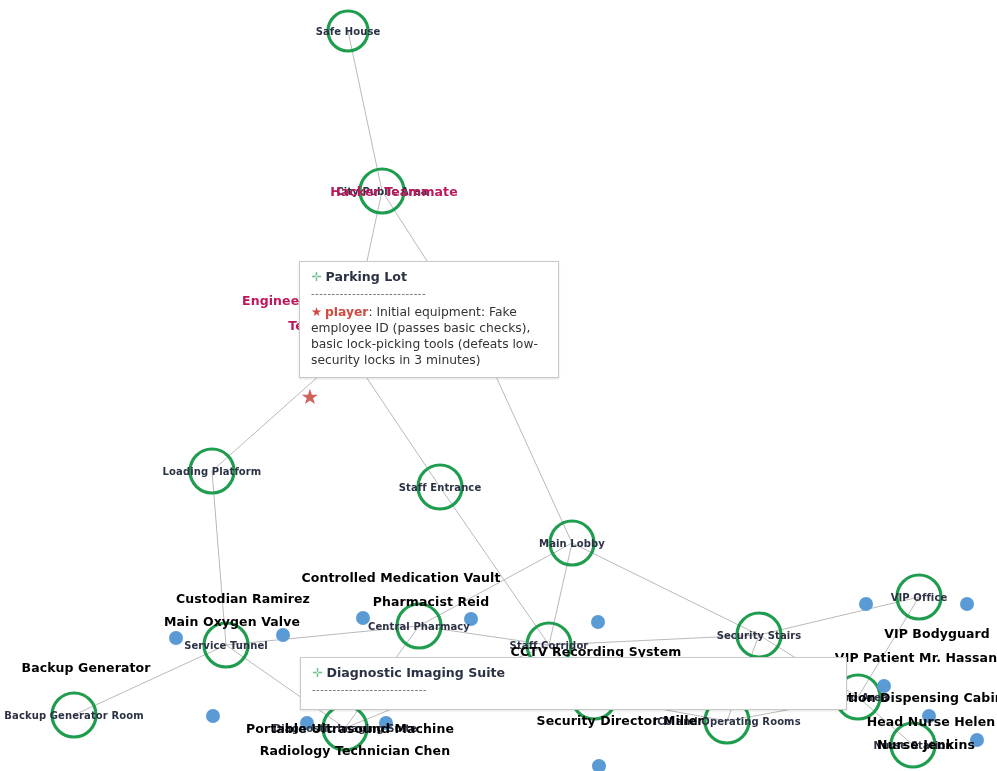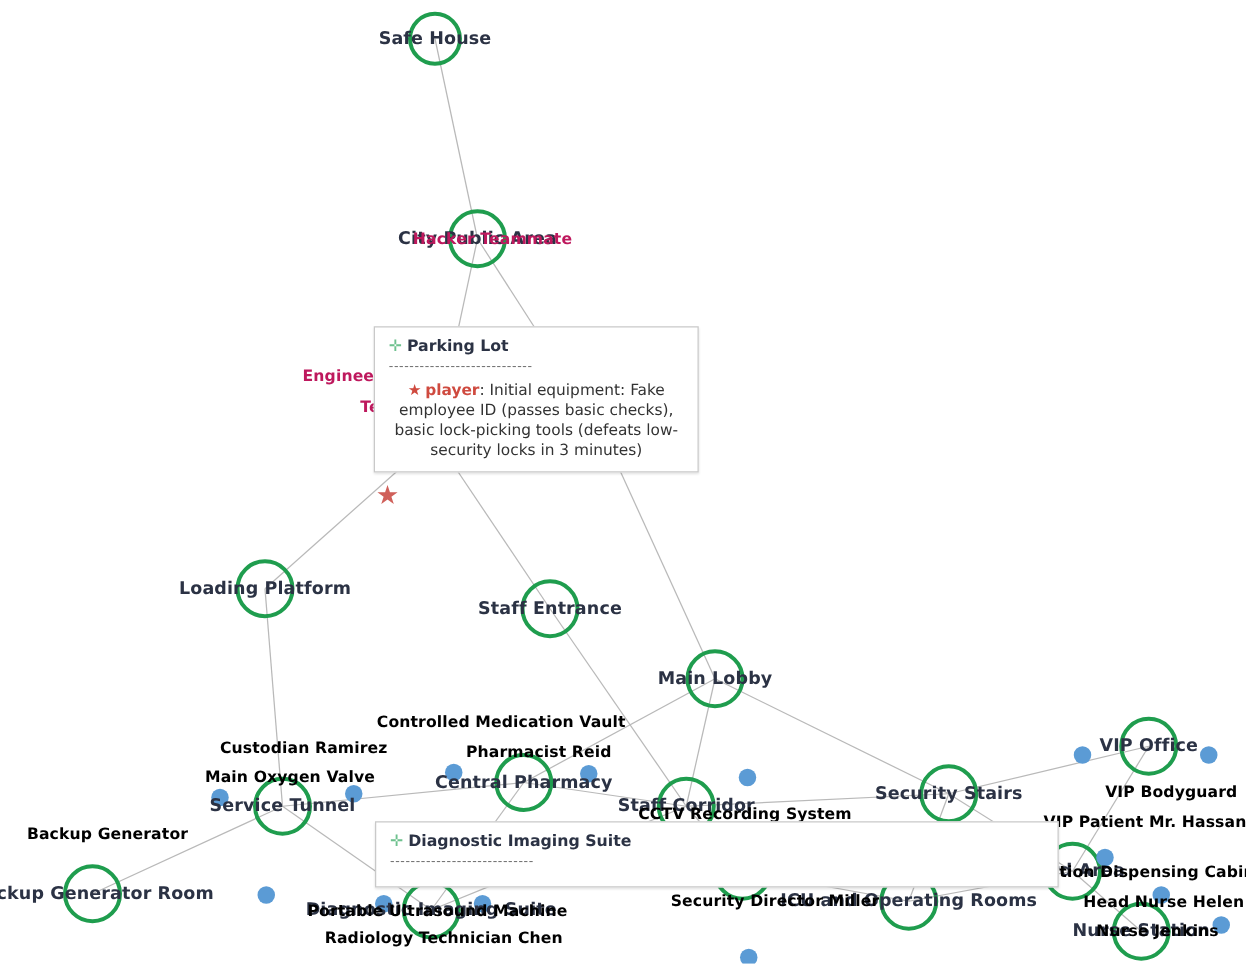--- a/index.html
+++ b/index.html
@@ -2,38 +2,38 @@
 <html><head>
 <meta charset="utf-8">
 <style>
   html,body{margin:0;padding:0;background:#ffffff;}
   body{width:997px;height:771px;overflow:hidden;font-family:"DejaVu Sans","Liberation Sans",sans-serif;}
   #stage{position:relative;width:997px;height:771px;background:#fff;}
   svg#graph{position:absolute;left:0;top:0;width:997px;height:771px;}
 
   .lbl{position:absolute;font-weight:bold;white-space:nowrap;letter-spacing:.1px;
        transform:translate(-50%,-50%);pointer-events:none;}
-  .lbl.loc{color:#2b3244;font-size:14px;}
+  .lbl.loc{color:#2b3244;font-size:10px;}
   .lbl.item{color:#000000;font-size:12.5px;}
   .lbl.red{color:#be185d;font-size:12.5px;}
 
   .tooltip{position:absolute;background:#ffffff;border:1px solid #c9c9c9;
            box-shadow:0 1px 2px rgba(0,0,0,.12);padding:7px 11px 9px 11px;
            font-size:12.3px;color:#333;line-height:1.32;z-index:40;}
   .tt-title{font-weight:bold;color:#2b3244;font-size:12.6px;margin-bottom:2px;}
   .tt-title .bullet{color:#6ec18e;font-weight:bold;margin-right:4px;}
   .tt-rule{color:#6b6b6b;letter-spacing:.5px;font-size:10px;line-height:10px;
            margin:3px 0 5px 0;overflow:hidden;white-space:nowrap;}
   .tt-row{display:block;}
   .tt-mark{color:#cf4a3f;font-weight:bold;margin-right:3px;}
   .tt-mark.sq{color:#2f6fa8;}
   .tt-key{font-weight:bold;color:#cf4a3f;}
   .tt-key.blue{color:#2f6fa8;}
   .tt-body{color:#333;}
-  .tt-hang{padding-left:0;text-indent:0;text-align:center;}
+  .tt-hang{padding-left:0;text-indent:0;}
   .star{position:absolute;color:#d0605a;font-size:21px;line-height:21px;
         transform:translate(-50%,-50%);pointer-events:none;}
   .star.faint{color:#f0c4c0;}
 </style>
 </head>
 <body>
 
 <div id="stage">
   <svg id="graph">
     <g id="edge-layer">

